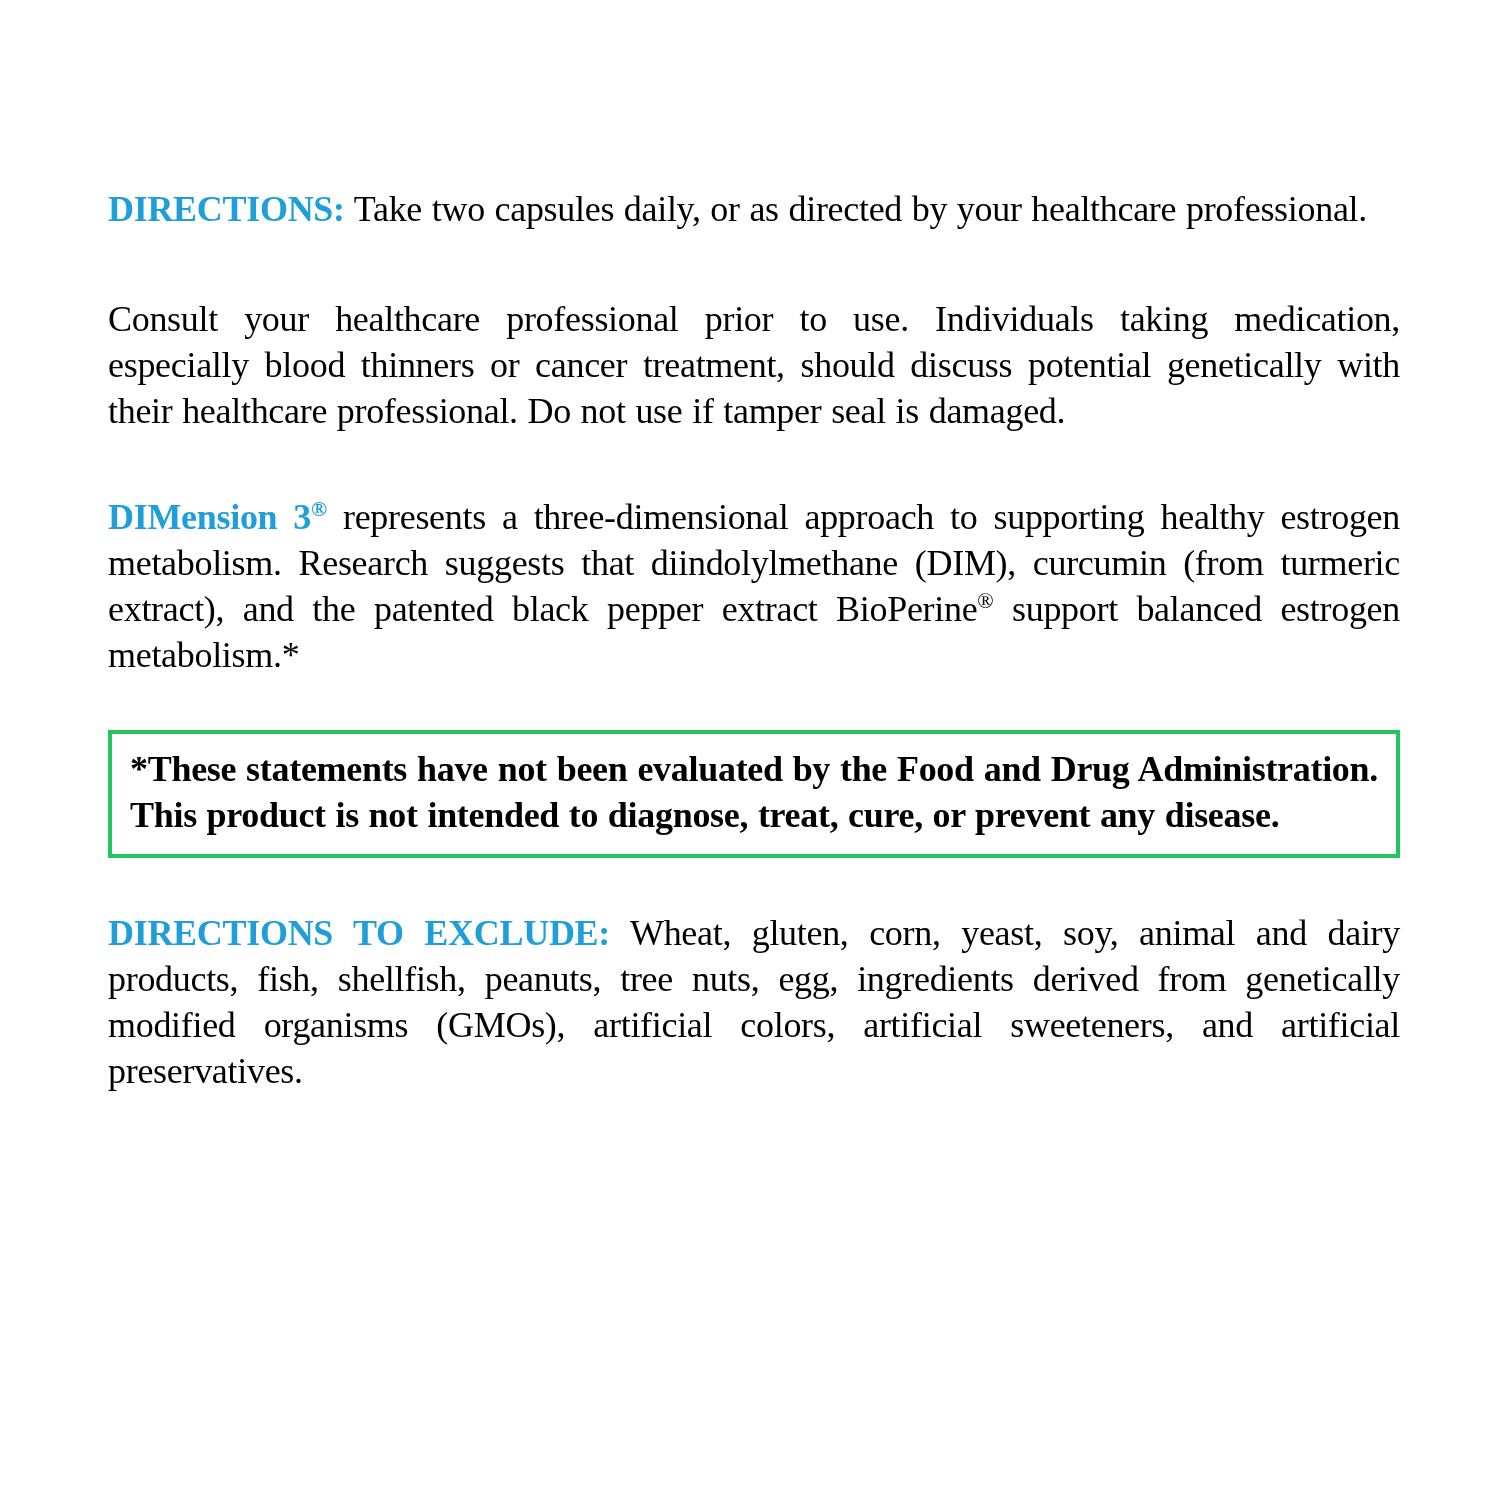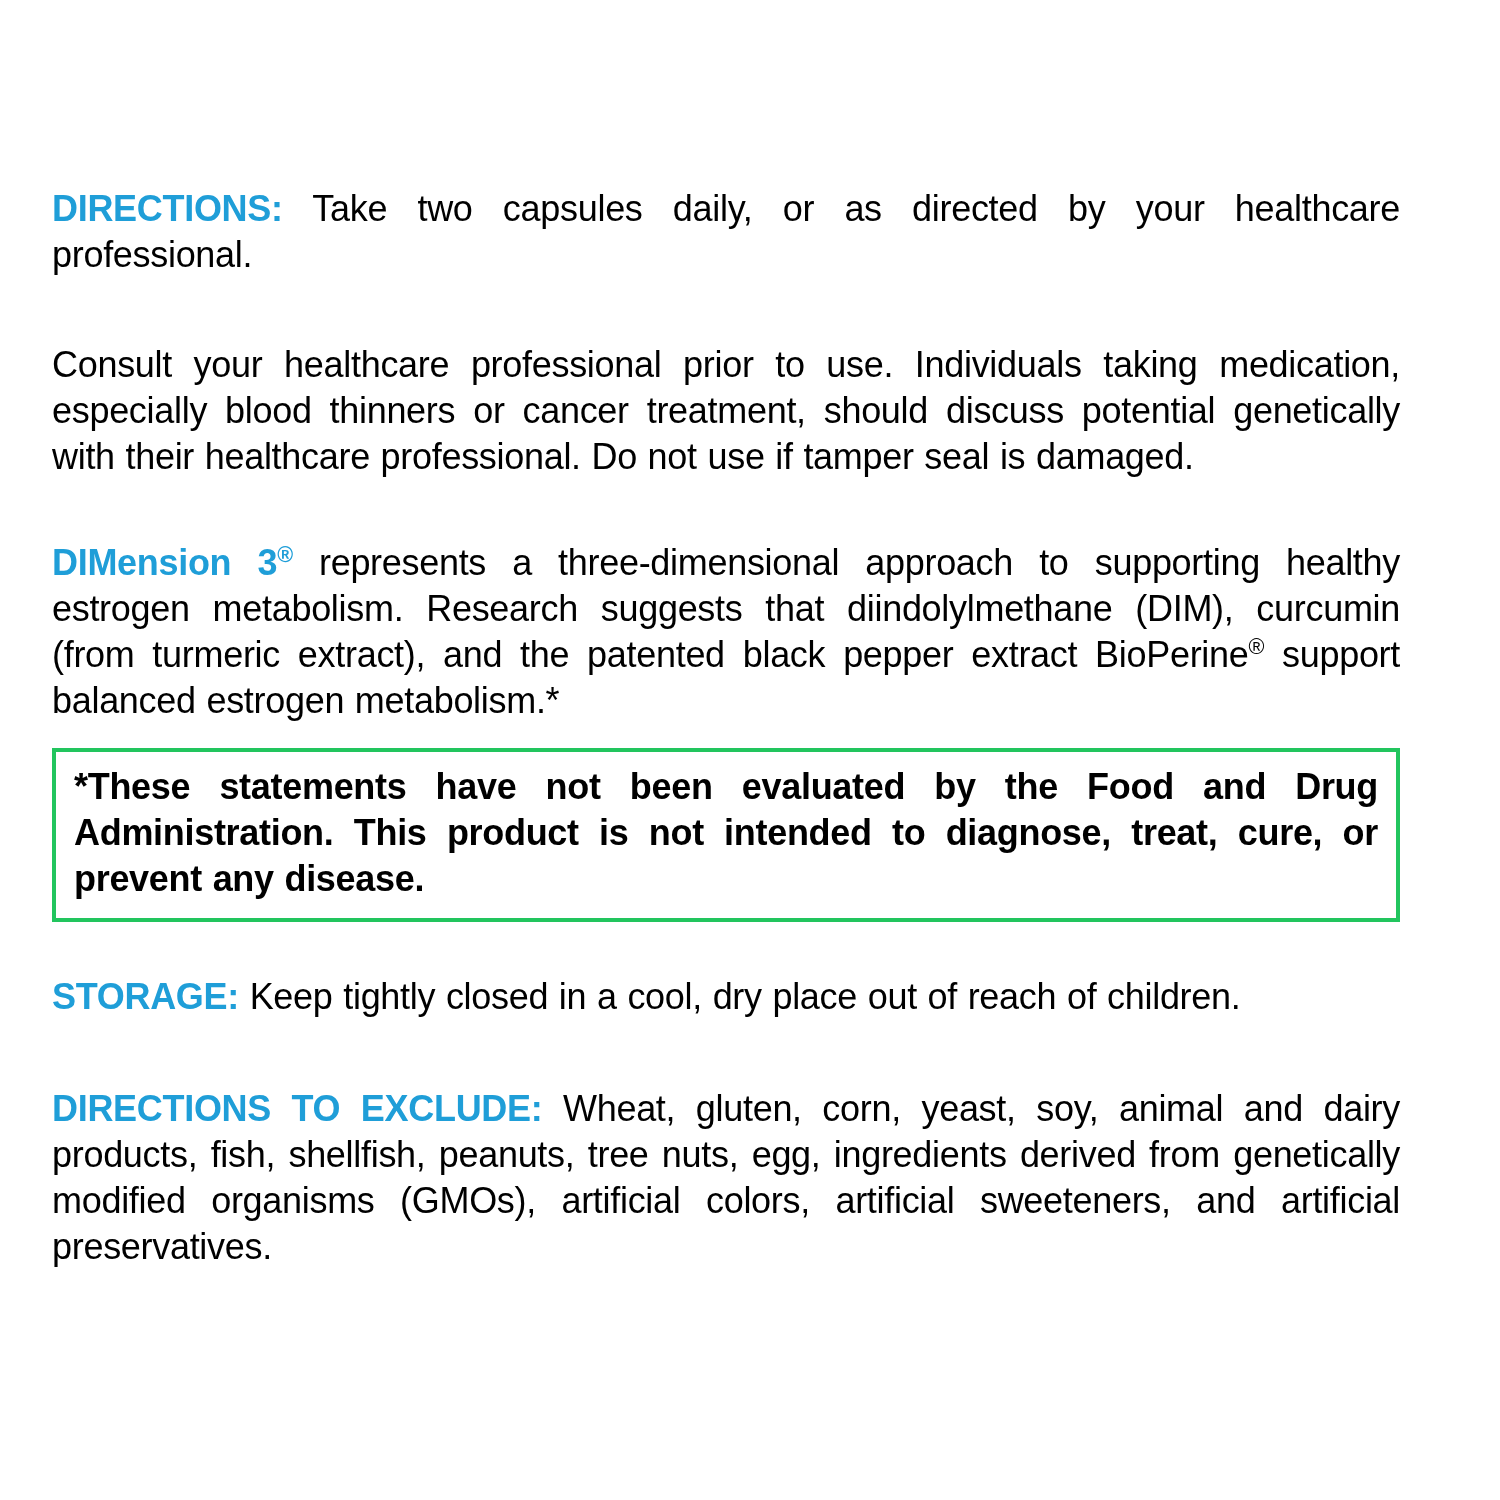--- a/index.html
+++ b/index.html
@@ -6,22 +6,22 @@
     margin: 0;
     padding: 0;
     background: #ffffff;
   }
   .panel {
     position: relative;
     width: 1500px;
     height: 1500px;
     background: #ffffff;
     box-sizing: border-box;
-    padding: 186px 100px 0 52px;
-    font-family: Liberation Sans, sans-serif;
+    padding: 186px 100px 0 108px;
+    font-family: Liberation Serif, serif;
     color: #000000;
     overflow: hidden;
   }
   .para {
     margin: 0;
     font-size: 36px;
     line-height: 46px;
     text-align: justify;
     letter-spacing: -0.3px;
     word-spacing: 1px;
@@ -34,21 +34,21 @@
     font-size: 60%;
     line-height: 0;
     vertical-align: super;
   }
   sup.reg.accent {
     color: var(--accent, #1f9ed8);
     font-weight: bold;
   }
   .p-directions  { margin-bottom: 64px; }
   .p-consult     { margin-bottom: 60px; }
-  .p-dimension   { margin-bottom: 24px; }
+  .p-dimension   { margin-bottom: 52px; }
   .fda-box {
     border: 4px solid #22c55e;
     padding: 12px 18px 16px 18px;
     margin-bottom: 52px;
     font-weight: bold;
   }
   .fda-box .para { letter-spacing: -0.3px; }
   .p-storage     { margin-bottom: 66px; }
 </style>
 </head>
@@ -68,23 +68,19 @@
   <p class="para p-dimension">
     <span class="heading">DIMension 3</span><sup class="reg accent">®</sup>
     <span>represents a three-dimensional approach to supporting healthy estrogen metabolism. Research suggests that diindolylmethane (DIM), curcumin (from turmeric extract), and the patented black pepper extract BioPerine</span><sup class="reg">®</sup>
     <span>support balanced estrogen metabolism.*</span>
   </p>
 
   <div class="fda-box">
     <p class="para">*These statements have not been evaluated by the Food and Drug Administration. This product is not intended to diagnose, treat, cure, or prevent any disease.</p>
   </div>
 
-  <p class="para p-storage">
-    <span class="heading">STORAGE:</span>
-    <span>Keep tightly closed in a cool, dry place out of reach of children.</span>
-  </p>
 
   <p class="para p-exclude">
     <span class="heading">DIRECTIONS TO EXCLUDE:</span>
     <span>Wheat, gluten, corn, yeast, soy, animal and dairy products, fish, shellfish, peanuts, tree nuts, egg, ingredients derived from genetically modified organisms (GMOs), artificial colors, artificial sweeteners, and artificial preservatives.</span>
   </p>
 
 </div>
 
 </body></html>

